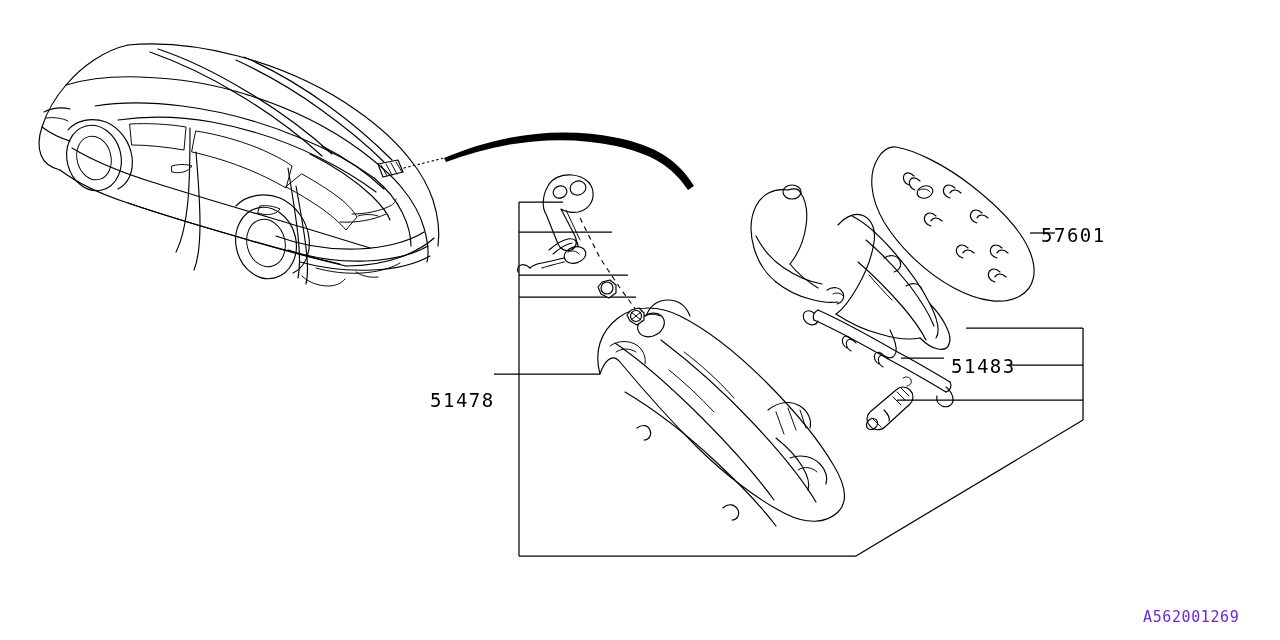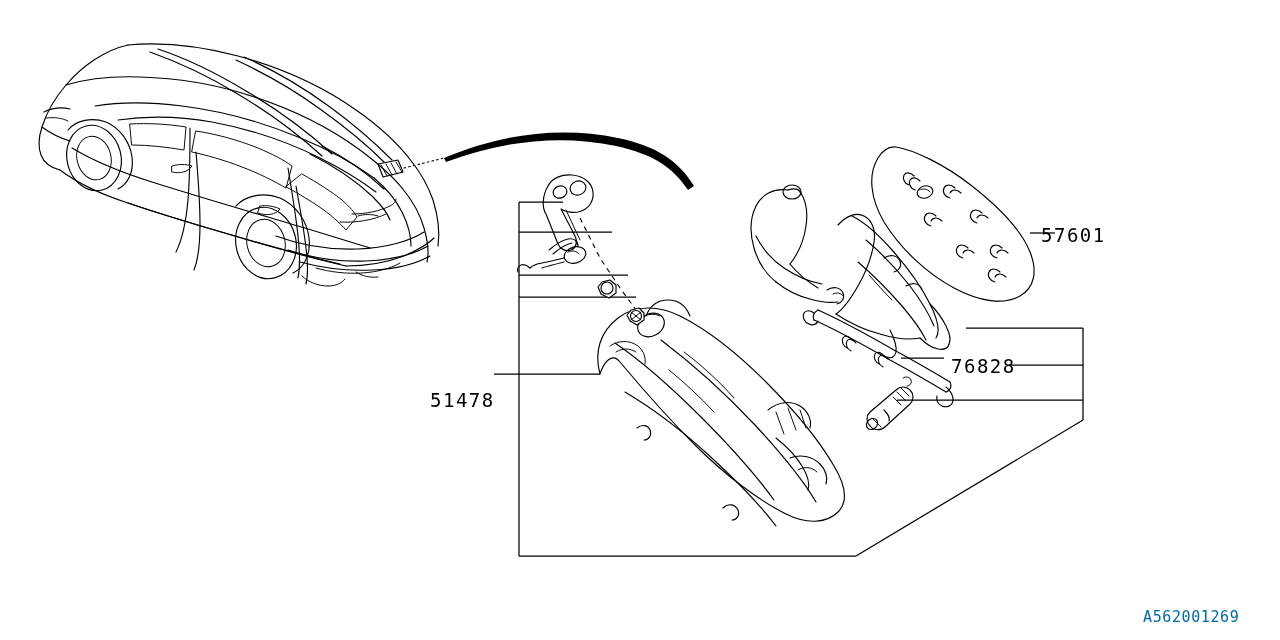--- a/index.html
+++ b/index.html
@@ -30,21 +30,21 @@
     color: #000000;
     white-space: nowrap;
   }
   #diagram-id {
     position: absolute;
     left: 1143px;
     top: 608px;
     font-family: "DejaVu Sans Mono", monospace;
     font-size: 15px;
     letter-spacing: 0.6px;
-    color: #0369a1;
+    color: #6d28d9;
     white-space: nowrap;
   }
 </style>
 </head>
 <body>
 
 <div id="sheet">
 
   <svg width="1280" height="640" viewBox="0 0 1280 640">
     <defs>
@@ -357,17 +357,17 @@
       <path class="ln" d="M1000,272 C996,268 991,268 989,272 C987,276 990,281 995,282"></path>
       <path class="ln" d="M1006,277 C1002,273 997,273 995,277"></path>
     </g>
 
   </svg>
 
   <div class="lbl" style="left:1014px; top:224px;margin-left:27px;">57601</div>
 
   <div class="lbl" style="left:430px; top:365px;margin-top:24px;">51478</div>
 
-  <div class="lbl" style="left:951px; top:355px;">76828</div>
+  <div class="lbl" style="left:951px; top:355px;">51483</div>
 
   <div id="diagram-id">A562001269</div>
 
 </div>
 
 </body></html>

